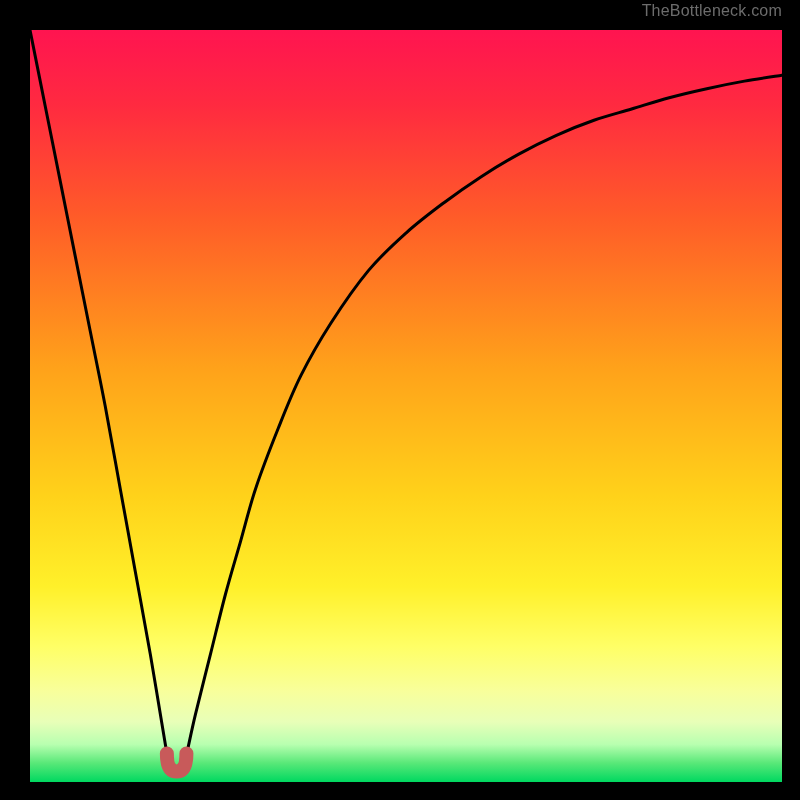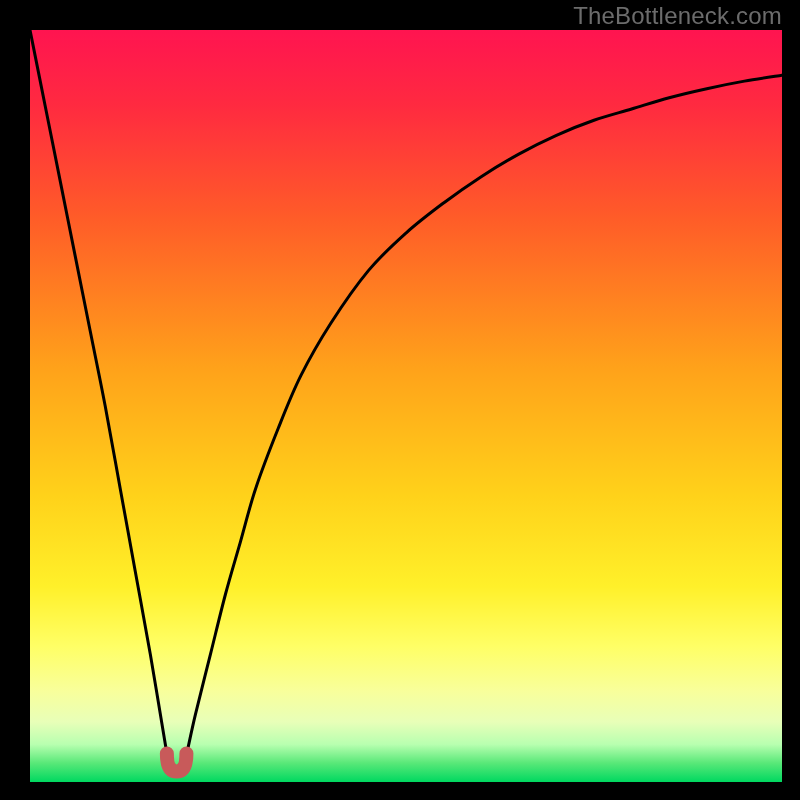--- a/index.html
+++ b/index.html
@@ -23,21 +23,21 @@
     top: 30px;
     width: 752px;
     height: 752px;
     overflow: hidden;
   }
   .watermark {
     position: absolute;
     top: 2px;
     right: 18px;
     color: #6c6c6c;
-    font-size: 24px;
+    font-size: 16px;
     font-weight: 400;
     letter-spacing: 0.2px;
     z-index: 20;
     user-select: none;
   }
 </style>
 </head>
 <body>
 
 <div class="frame">

